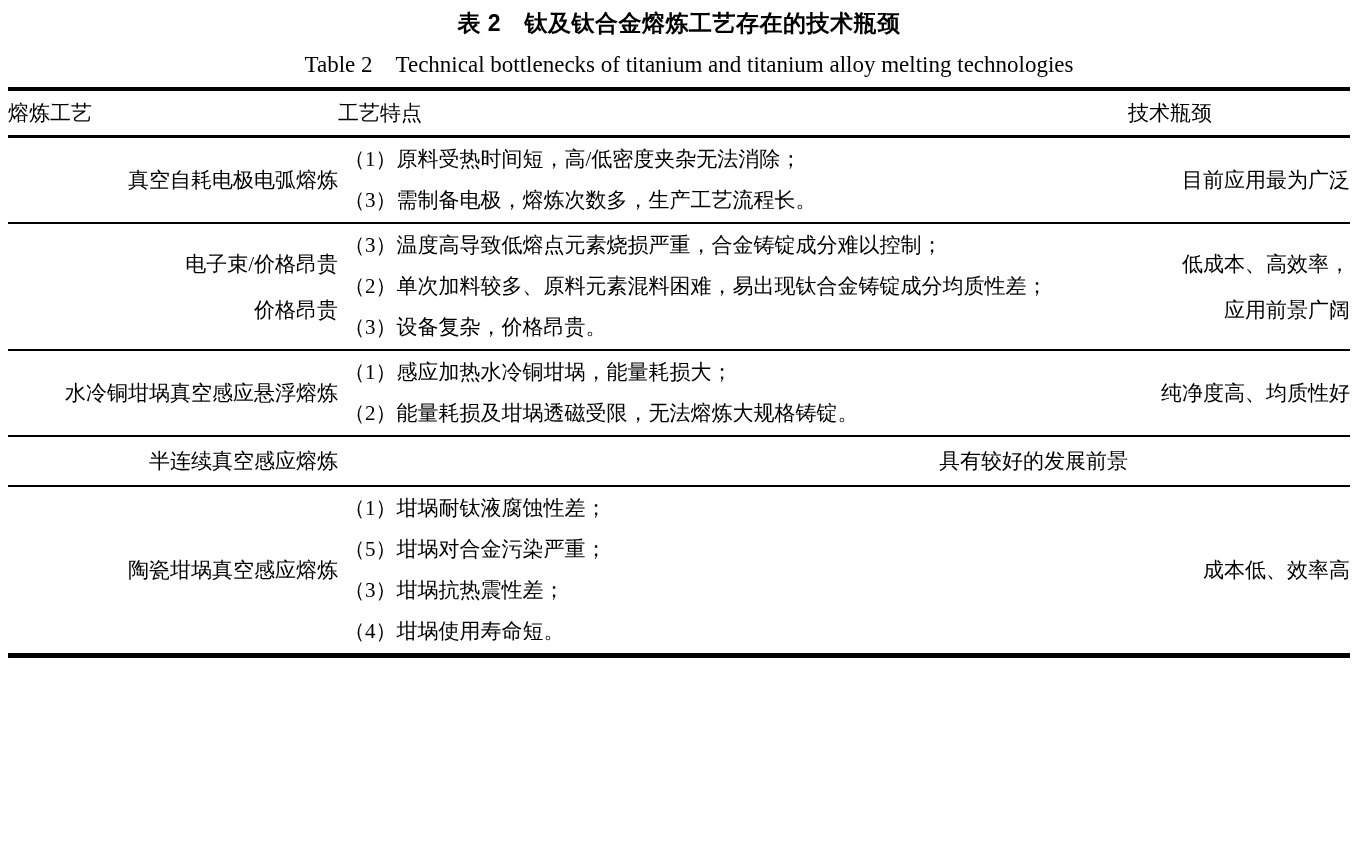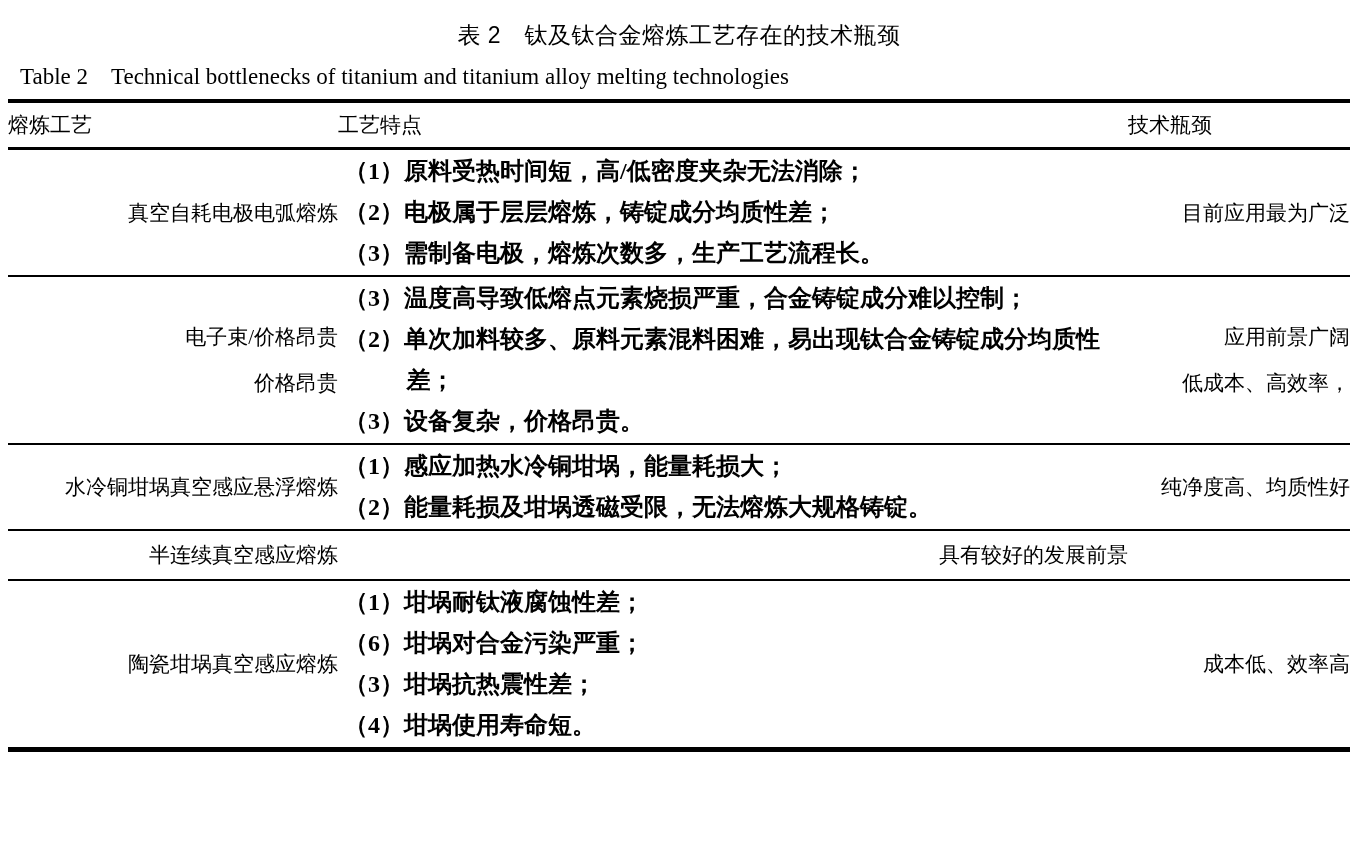--- a/index.html
+++ b/index.html
@@ -8,31 +8,31 @@
     background: #ffffff;
     color: #000000;
   }
   body {
     width: 1358px;
     height: 841px;
     overflow: hidden;
     font-family: "Liberation Serif", "DejaVu Serif", serif;
   }
   .caption-zh {
-    margin-top: 20px;
+    margin-top: 8px;
     text-align: center;
     font-family: "Liberation Sans", "DejaVu Sans", sans-serif;
-    font-weight: normal;
+    font-weight: bold;
     font-size: 23px;
     line-height: 30px;
     letter-spacing: 0.5px;
   }
   .caption-en {
     margin-top: 13px;
-    text-align: left;
+    text-align: center;
     font-family: "Liberation Serif", "DejaVu Serif", serif;
     font-size: 23px;
     line-height: 28px;
     padding-left: 20px;
   }
   .tbl {
     margin: 8px 8px 0 8px;
     border-top: 4px solid #000;
     border-bottom: 5px solid #000;
   }
@@ -64,24 +64,23 @@
     justify-content: center;
     align-items: flex-end;
     text-align: center;
     font-size: 21px;
   }
   .cell-process .line,
   .cell-feature .line {
     line-height: 46px;
   }
   .cell-bottleneck {
-    font-size: 24px;
+    font-size: 21px;
     padding-left: 6px;
     padding-right: 4px;
-    font-weight: bold;
   }
   .cell-bottleneck .b-item {
     line-height: 41px;
     padding-left: 2.6em;
     text-indent: -2.6em;
   }
 </style>
 </head>
 <body>
 
@@ -95,41 +94,40 @@
     <div class="hcell">工艺特点</div>
     <div class="hcell">技术瓶颈</div>
   </div>
   <div id="table-body">
   <div class="tbl-row">
     <div class="cell-process">
           <div class="line">真空自耗电极电弧熔炼</div>
         </div>
     <div class="cell-bottleneck">
           <div class="b-item">（1）原料受热时间短，高/低密度夹杂无法消除；</div>
-          <div class="b-item">（2）电极属于层层熔炼，铸锭成分均质性差；</div>
           <div class="b-item">（3）需制备电极，熔炼次数多，生产工艺流程长。</div>
         </div>
     <div class="cell-feature">
           <div class="line">目前应用最为广泛</div>
         </div>
   </div>
 
   <div class="tbl-row">
     <div class="cell-process">
           <div class="line">电子束/价格昂贵</div>
           <div class="line">价格昂贵</div>
         </div>
     <div class="cell-bottleneck">
           <div class="b-item">（3）温度高导致低熔点元素烧损严重，合金铸锭成分难以控制；</div>
           <div class="b-item">（2）单次加料较多、原料元素混料困难，易出现钛合金铸锭成分均质性差；</div>
           <div class="b-item">（3）设备复杂，价格昂贵。</div>
         </div>
     <div class="cell-feature">
+          <div class="line">低成本、高效率，</div>
           <div class="line">应用前景广阔</div>
-          <div class="line">低成本、高效率，</div>
         </div>
   </div>
 
   <div class="tbl-row">
     <div class="cell-process">
           <div class="line">水冷铜坩埚真空感应悬浮熔炼</div>
         </div>
     <div class="cell-bottleneck">
           <div class="b-item">（1）感应加热水冷铜坩埚，能量耗损大；</div>
           <div class="b-item">（2）能量耗损及坩埚透磁受限，无法熔炼大规格铸锭。</div>
@@ -147,21 +145,21 @@
           <div class="line">具有较好的发展前景</div>
         </div>
   </div>
 
   <div class="tbl-row">
     <div class="cell-process">
           <div class="line">陶瓷坩埚真空感应熔炼</div>
         </div>
     <div class="cell-bottleneck">
           <div class="b-item">（1）坩埚耐钛液腐蚀性差；</div>
-          <div class="b-item">（6）坩埚对合金污染严重；</div>
+          <div class="b-item">（5）坩埚对合金污染严重；</div>
           <div class="b-item">（3）坩埚抗热震性差；</div>
           <div class="b-item">（4）坩埚使用寿命短。</div>
         </div>
     <div class="cell-feature">
           <div class="line">成本低、效率高</div>
         </div>
   </div>
 </div>
 </div>
 

